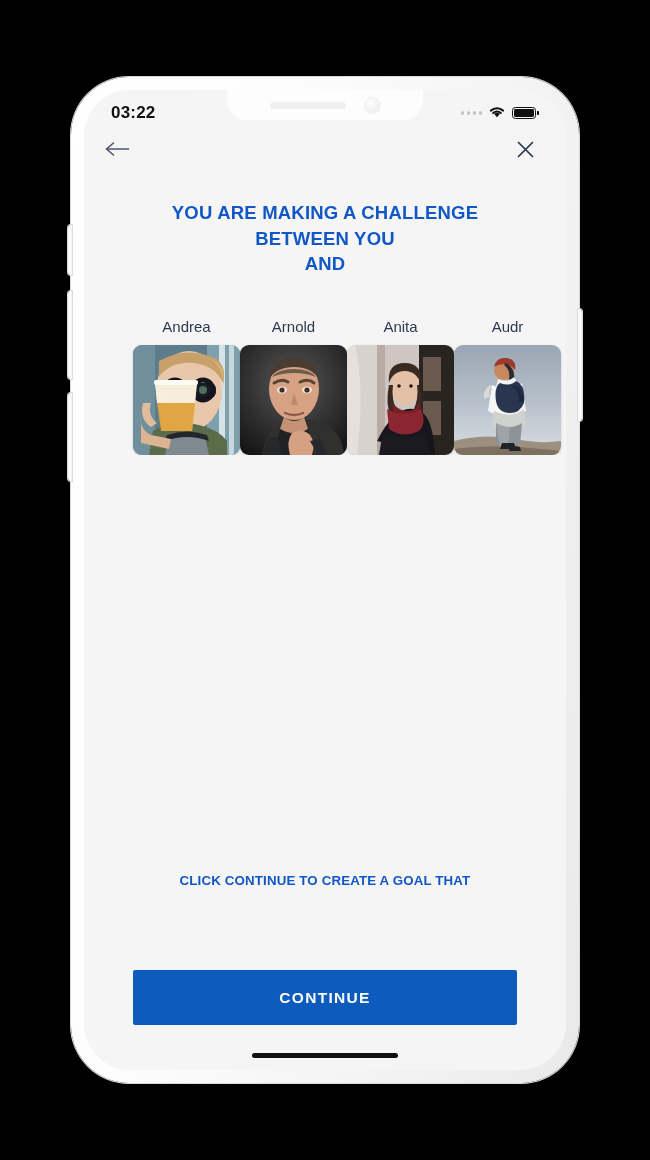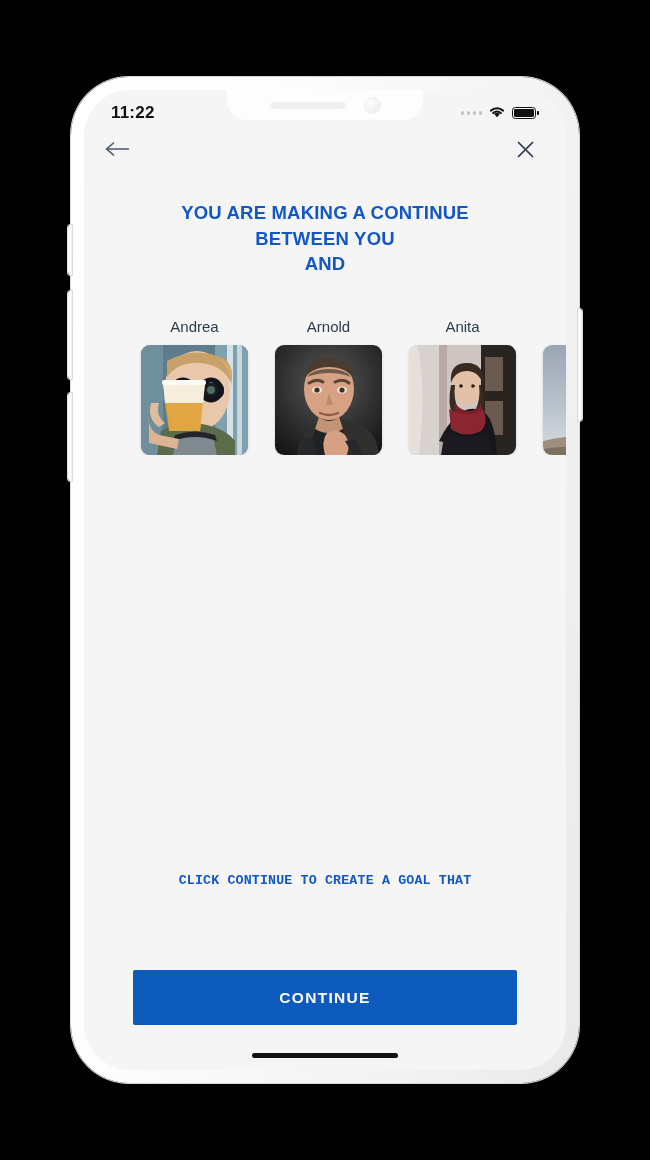--- a/index.html
+++ b/index.html
@@ -86,42 +86,42 @@
   #headline{
     position:absolute; top:110px; left:0; right:0;
     text-align:center;
     font-size:18.5px; font-weight:bold; line-height:1.38;
     color:#1157c6; letter-spacing:.2px;
   }
   #headline .hl-line{ display:block; }
 
   
   #contacts-strip{
-    position:absolute; top:228px; left:16px; right:0;
-    display:flex; gap:27px;
+    position:absolute; top:228px; left:8px; right:0;
+    display:flex; 
     padding-left:41px;
     overflow:hidden;
   }
   .contact-card{ flex:0 0 auto; width:107px; cursor:pointer; }
   .contact-name{
     text-align:center; font-size:15px; color:#2d3a4e;
     margin-bottom:10px; white-space:nowrap;
   }
   .contact-photo{
     width:107px; height:110px; border-radius:9px;
     overflow:hidden; position:relative;
     box-shadow:0 1px 3px rgba(0,0,0,.16);
   }
   .contact-photo svg{ display:block; width:100%; height:100%; }
 
   
   #footer-note{
     position:absolute; top:782px; left:0; right:0;
     text-align:center; font-size:13.3px; font-weight:bold;
-    line-height:1.42; color:#1157c6; letter-spacing:.15px;font-family:Liberation Mono, monospace;
+    line-height:1.42; color:#1157c6; letter-spacing:.15px;
   }
   #footer-note .fn-line{ display:block; }
 
   #continue-button{
     position:absolute; left:49px; top:880px;
     width:384px; height:55px;
     background:#0d5bbd; color:#fff;
     border:none; border-radius:2px;
     font-family:"Liberation Sans", sans-serif;
     font-size:15.5px; font-weight:bold; letter-spacing:1.3px;
@@ -144,21 +144,21 @@
   <div class="hw-btn" id="power-button"></div>
 
   <div id="screen">
 
     <div id="notch">
       <div id="notch-speaker"></div>
       <div id="notch-camera"></div>
     </div>
 
     <div id="status-bar">
-      <div id="status-time">11:22</div>
+      <div id="status-time">03:22</div>
       <div id="status-right">
         <div id="signal-dots">
           <i></i>
             <i></i>
             <i></i>
             <i></i>
         </div>
         <span>
           <svg width="18" height="13" viewBox="0 0 18 13">
             <path d="M9 12.2 L6.2 8.9 a4.4 4.4 0 0 1 5.6 0 Z" fill="#111"></path>
@@ -180,21 +180,21 @@
         </svg>
       </span>
       <span class="nav-icon">
         <svg width="19" height="19" viewBox="0 0 19 19">
           <path d="M2.5 2.5 L16.5 16.5 M16.5 2.5 L2.5 16.5" stroke="#2c3550" stroke-width="1.7" stroke-linecap="round"></path>
         </svg>
       </span>
     </div>
 
     <div id="headline">
-      <span class="hl-line">YOU ARE MAKING A CONTINUE</span>
+      <span class="hl-line">YOU ARE MAKING A CHALLENGE</span>
       <span class="hl-line">BETWEEN YOU</span>
       <span class="hl-line">AND</span>
     </div>
 
     <div id="contacts-strip">
 
       <div class="contact-card">
         <div class="contact-name">Andrea</div>
         <div class="contact-photo">
           <svg viewBox="0 0 107 110" preserveAspectRatio="xMidYMid slice">

